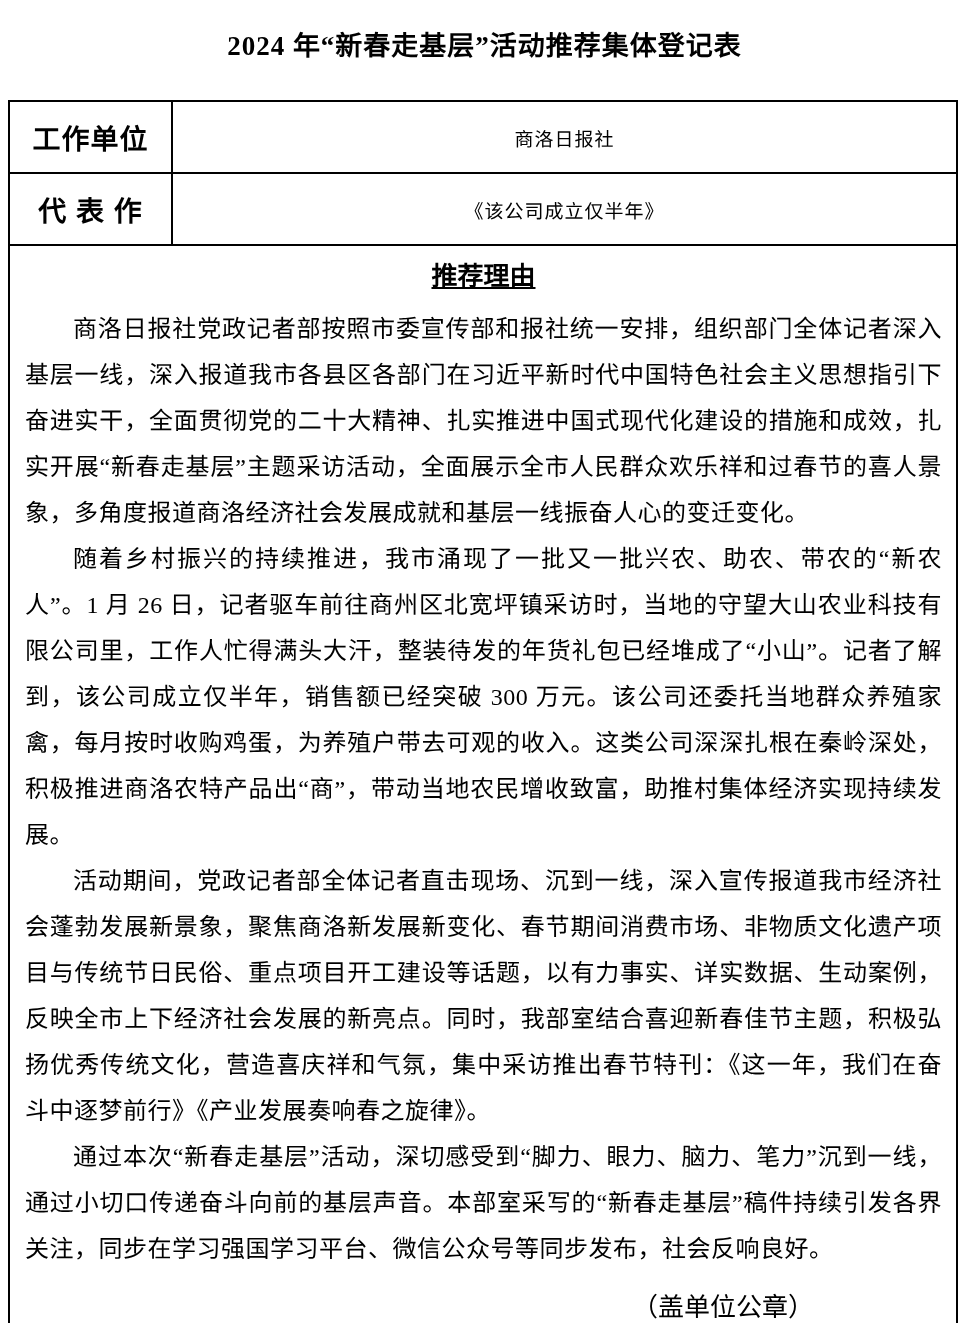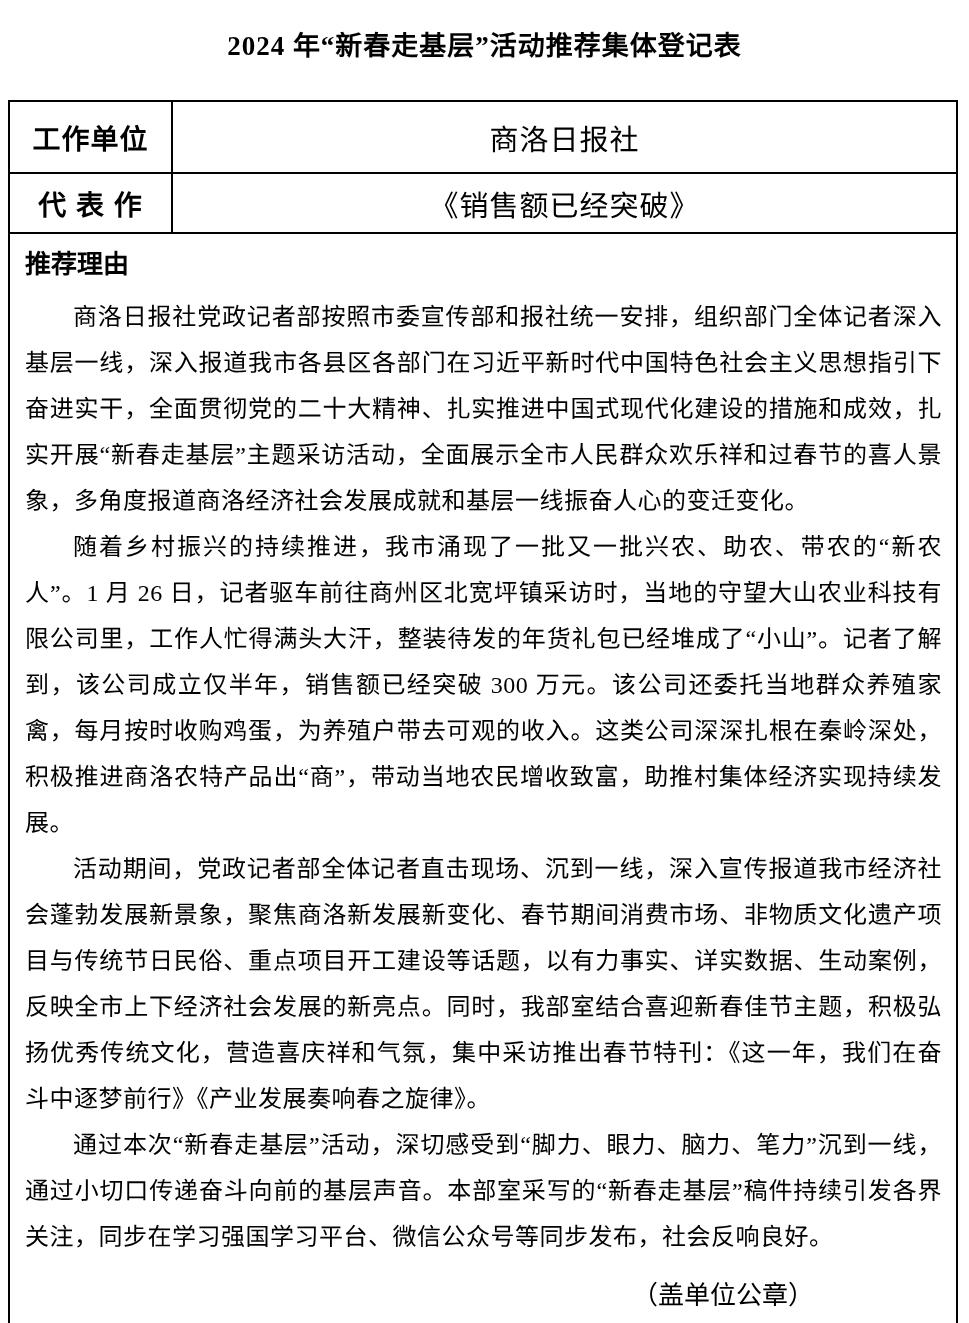--- a/index.html
+++ b/index.html
@@ -52,41 +52,43 @@
     align-items: center;
     justify-content: center;
     font-family: "Liberation Sans", "DejaVu Sans", sans-serif;
     font-weight: 600;
     font-size: 28px;
     letter-spacing: 1px;
     white-space: pre;
   }
   .row-1 .field-label, .row-1 .field-value { height: 70px; }
   .row-2 .field-label, .row-2 .field-value { height: 69px; }
-  .row-3 .field-label, .row-3 .field-value { height: 58px; }
+  .row-3 .field-label, .row-3 .field-value { height: 70px; }
   .field-value {
     flex: 1 1 auto;
     display: flex;
     align-items: center;
     justify-content: center;
     font-family: "Liberation Serif", "DejaVu Serif", serif;
-    font-size: 29px;
+    font-size: 19px;
     letter-spacing: 1px;
   }
   .reason-cell {
     flex: 1 1 auto;
     padding: 7px 14px 0 15px;
     overflow: hidden;
     position: relative;
   }
   .reason-heading {
+    text-align: center;
     font-family: "Liberation Sans", "DejaVu Sans", sans-serif;
     font-weight: 600;
     font-size: 26px;
     margin: 2px 0 14px 0;
+    text-decoration: underline;
   }
   .reason-body p {
     margin: 0;
     font-family: "Liberation Serif", "DejaVu Serif", serif;
     font-size: 24px;
     line-height: 46px;
     text-align: justify;
     text-indent: 48px;
     letter-spacing: 0.5px;
   }
@@ -108,21 +110,21 @@
   <div class="form-table">
 
     <div class="field-row row-1">
       <div class="field-label">工作单位</div>
       <div class="field-value">商洛日报社</div>
     </div>
 
 
     <div class="field-row row-3">
       <div class="field-label">代 表 作</div>
-      <div class="field-value">《销售额已经突破》</div>
+      <div class="field-value">《该公司成立仅半年》</div>
     </div>
 
     <div class="reason-cell">
       <div class="reason-heading">推荐理由</div>
 
       <div class="reason-body">
         <p>商洛日报社党政记者部按照市委宣传部和报社统一安排，组织部门全体记者深入基层一线，深入报道我市各县区各部门在习近平新时代中国特色社会主义思想指引下奋进实干，全面贯彻党的二十大精神、扎实推进中国式现代化建设的措施和成效，扎实开展“新春走基层”主题采访活动，全面展示全市人民群众欢乐祥和过春节的喜人景象，多角度报道商洛经济社会发展成就和基层一线振奋人心的变迁变化。</p>
         <p>随着乡村振兴的持续推进，我市涌现了一批又一批兴农、助农、带农的“新农人”。1 月 26 日，记者驱车前往商州区北宽坪镇采访时，当地的守望大山农业科技有限公司里，工作人忙得满头大汗，整装待发的年货礼包已经堆成了“小山”。记者了解到，该公司成立仅半年，销售额已经突破 300 万元。该公司还委托当地群众养殖家禽，每月按时收购鸡蛋，为养殖户带去可观的收入。这类公司深深扎根在秦岭深处，积极推进商洛农特产品出“商”，带动当地农民增收致富，助推村集体经济实现持续发展。</p>
         <p>活动期间，党政记者部全体记者直击现场、沉到一线，深入宣传报道我市经济社会蓬勃发展新景象，聚焦商洛新发展新变化、春节期间消费市场、非物质文化遗产项目与传统节日民俗、重点项目开工建设等话题，以有力事实、详实数据、生动案例，反映全市上下经济社会发展的新亮点。同时，我部室结合喜迎新春佳节主题，积极弘扬优秀传统文化，营造喜庆祥和气氛，集中采访推出春节特刊：《这一年，我们在奋斗中逐梦前行》《产业发展奏响春之旋律》。</p>
         <p>通过本次“新春走基层”活动，深切感受到“脚力、眼力、脑力、笔力”沉到一线，通过小切口传递奋斗向前的基层声音。本部室采写的“新春走基层”稿件持续引发各界关注，同步在学习强国学习平台、微信公众号等同步发布，社会反响良好。</p>

